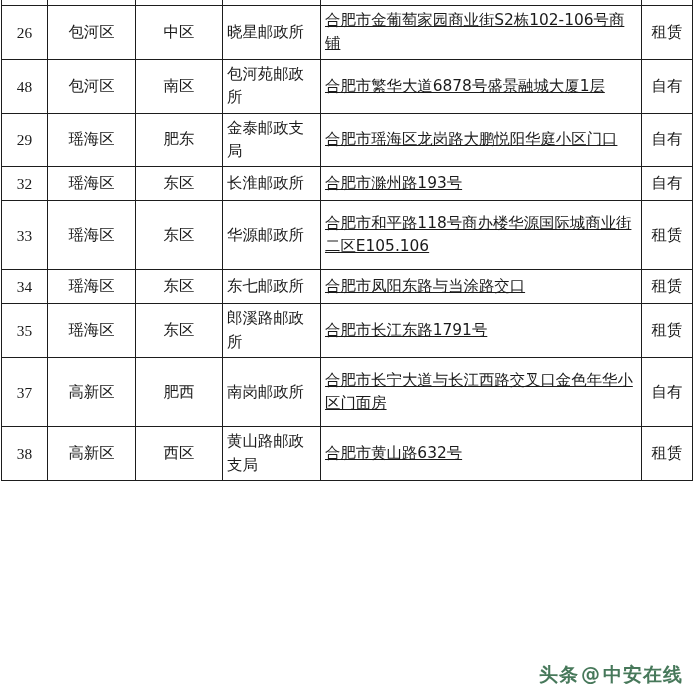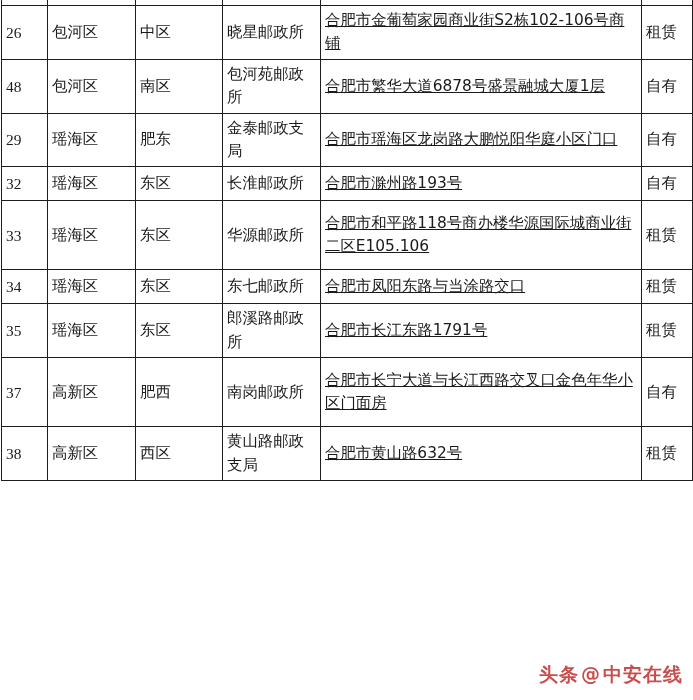--- a/index.html
+++ b/index.html
@@ -42,20 +42,21 @@
     border: 1.6px solid #1d1d1d;
     font-size: 15.4px;
     line-height: 1.52;
     padding: 3px 4px;
     vertical-align: middle;
     white-space: normal;
     word-break: break-all;
     letter-spacing: 0px;
   }
   td.cell-idx, td.cell-dist, td.cell-area, td.cell-own {
+    text-align: center;
   }
   td.cell-name, td.cell-addr {
     text-align: left;
   }
   td.cell-idx {
     font-family: "Liberation Serif", "DejaVu Serif", serif;
     font-size: 16px;
   }
   td.cell-addr {
     padding-left: 5px;
@@ -71,21 +72,21 @@
   tr.r-tall  td { height: 62px; }
   tr.r-clip  td { height: 6px; }
 
   
   #watermark {
     position: absolute;
     right: 10px;
     bottom: 12px;
     font-size: 19px;
     font-weight: 700;
-    color: #b91c1c;
+    color: #14532d;
     opacity: 0.78;
     letter-spacing: 1px;
     white-space: nowrap;
     pointer-events: none;
     font-family: "DejaVu Sans", "Liberation Sans", sans-serif;
   }
   #watermark .wm-at {
     font-weight: 600;
     margin: 0 2px;
   }

